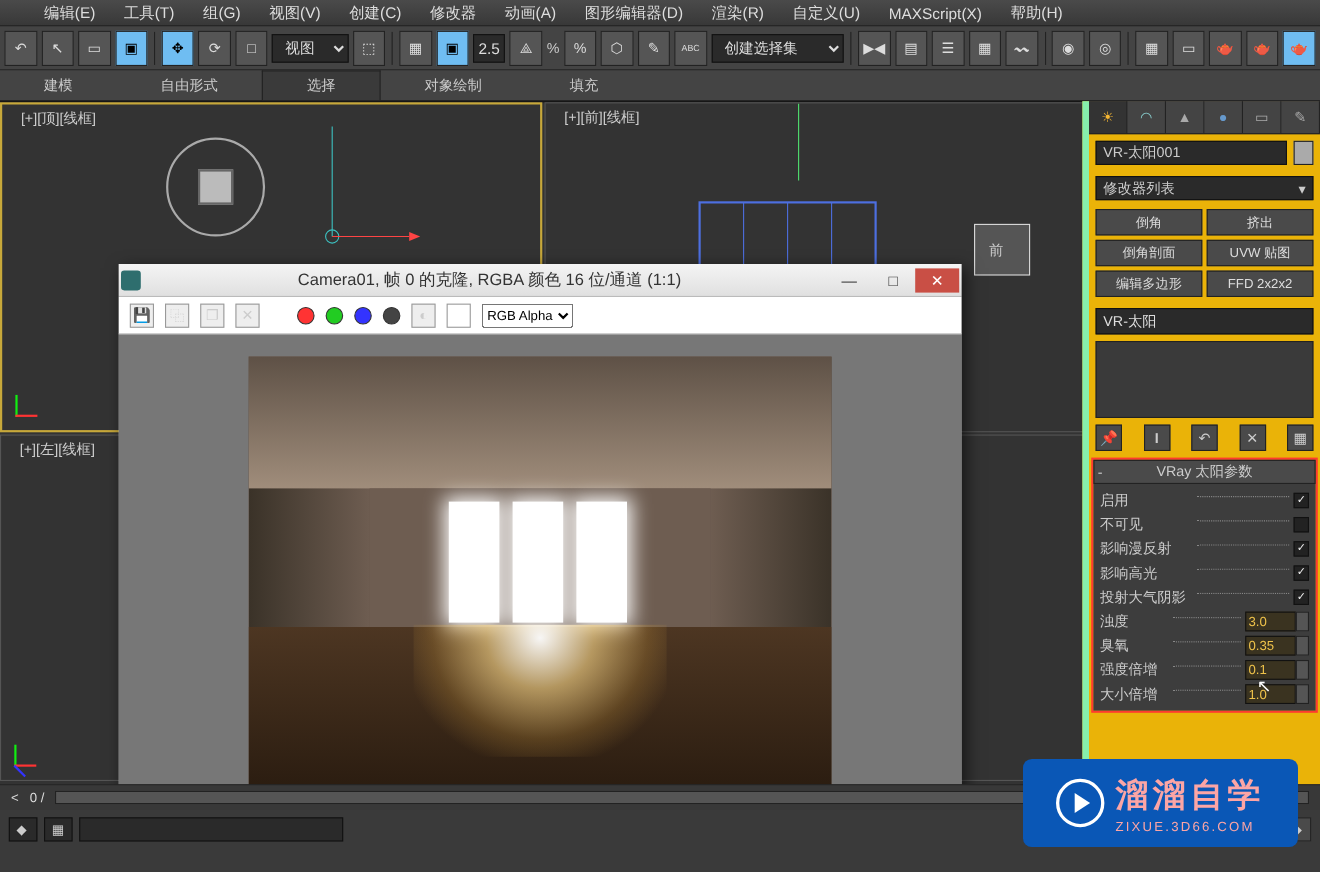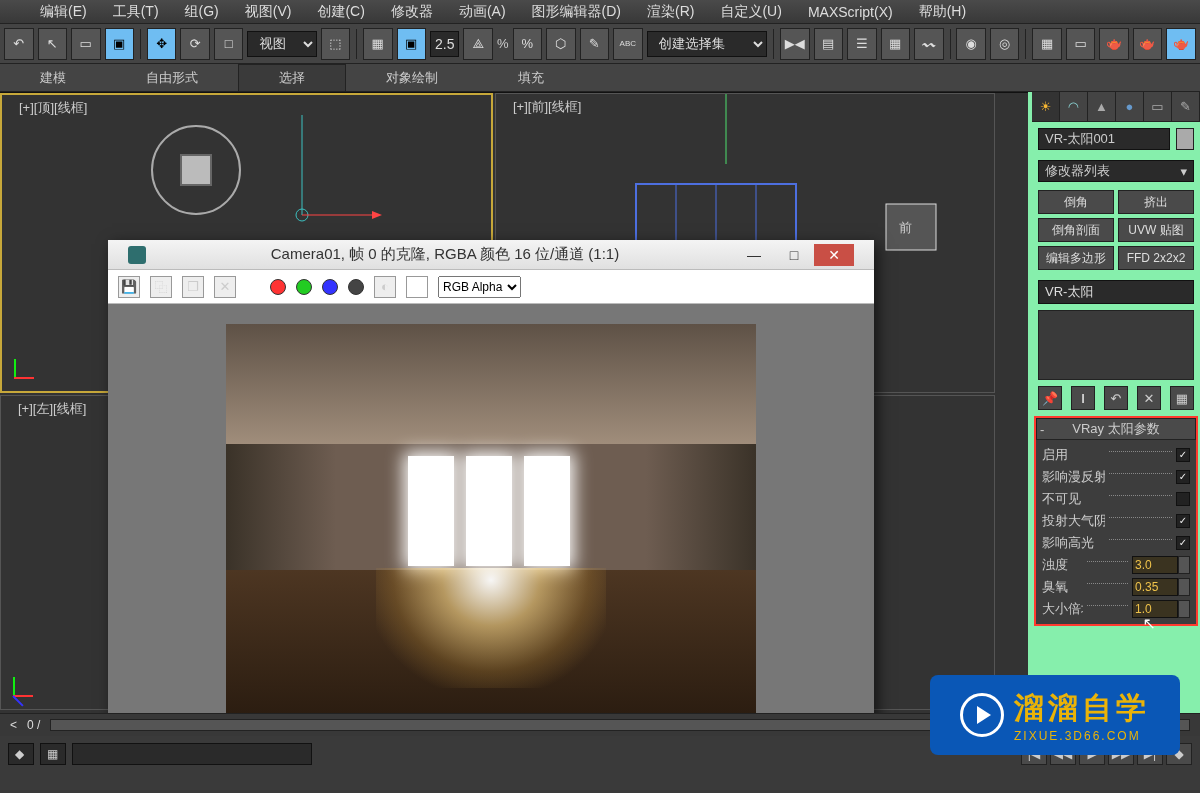--- a/index.html
+++ b/index.html
@@ -26,21 +26,21 @@
 .vp.bl{left:0;top:302px;width:493px;height:315px}
 .vp.br{left:495px;top:302px;width:500px;height:315px}
 .vplabel{position:absolute;top:4px;left:17px;font-size:13px;color:#ccc}
 .axis{position:absolute;left:12px;bottom:12px;width:30px;height:30px}
 .axis .y{position:absolute;left:0;bottom:0;width:2px;height:20px;background:#1e1}
 .axis .x{position:absolute;left:0;bottom:0;width:20px;height:2px;background:#f33}
 .axis .z{position:absolute;left:0;bottom:0;width:14px;height:2px;background:#33f;transform:rotate(45deg);transform-origin:left}
 .viewcube{position:absolute;right:250px;top:30px;width:90px;height:90px;border:2px solid #aaa;border-radius:50%;display:flex;align-items:center;justify-content:center}
 .viewcube .cube{width:32px;height:32px;background:#bbb;border:2px solid #666}
 
-.cmdpanel{position:absolute;right:0;top:92px;width:172px;height:700px;background:#86efac;border-left:4px solid #86efac}
+.cmdpanel{position:absolute;right:0;top:92px;width:216px;height:700px;background:#eab308;border-left:6px solid #86efac}
 .cmdtabs{display:flex;height:30px;background:#333;border-bottom:1px solid #222}
 .cmdtabs div{flex:1;display:flex;align-items:center;justify-content:center;border-right:1px solid #222;background:#444}
 .cmdtabs .sel{background:#333}
 .selname{margin:6px;height:22px;background:#2a2a2a;border:1px solid #111;display:flex;align-items:center;padding:0 6px;font-size:13px}
 .modsel{margin:4px 6px;height:22px;background:#2a2a2a;border:1px solid #111;display:flex;align-items:center;padding:0 6px;font-size:13px}
 .modbtns{display:flex;flex-wrap:wrap;gap:4px;padding:4px 6px}
 .modbtns button{flex:1 0 46%;height:24px;background:#4a4a4a;border:1px solid #222;color:#ddd;font-size:12px}
 .stackhead{margin:6px;height:24px;background:#2a2a2a;border:1px solid #111;display:flex;align-items:center;padding:0 6px;font-size:13px;color:#ddd}
 .stackbody{margin:0 6px;height:70px;background:#3a3a3a;border:1px solid #222}
 .stacktools{display:flex;gap:4px;padding:6px;justify-content:space-between}
@@ -50,21 +50,21 @@
 .rollbody{background:#3d3d3d;padding:4px 6px}
 .prow{display:flex;align-items:center;height:22px;font-size:13px}
 .prow label{flex:1;white-space:nowrap;overflow:hidden}
 .prow .dots{flex:1;border-bottom:1px dotted #888;margin:0 4px;position:relative;top:-4px}
 .plchk{width:14px;height:14px;background:#222;border:1px solid #111}
 .plchk.on::after{content:"✓";color:#eee;font-size:10px;display:block;text-align:center;line-height:12px}
 .plspin{width:46px;height:18px;background:#3a3320;border:1px solid #111;color:#eec24a;font-size:12px;padding:4px 2px;display:flex;align-items:center}
 .plspinctl{width:12px;height:18px;background:#555;border:1px solid #222}
 
 .framewin{position:absolute;left:108px;top:240px;width:766px;height:500px;background:#e8e8e8;box-shadow:4px 4px 14px rgba(0,0,0,.6)}
-.framewin .titlebar{height:30px;background:linear-gradient(#f4f4f4,#e0e0e0);display:flex;align-items:center;padding:0 20px;border-bottom:1px solid #bbb}
+.framewin .titlebar{height:30px;background:linear-gradient(#f4f4f4,#e0e0e0);display:flex;align-items:center;padding:0 2px;border-bottom:1px solid #bbb}
 .framewin .titlebar .ico{width:18px;height:18px;background:#2e6e6e;border-radius:3px;margin-right:10px}
 .framewin .titlebar .title{flex:1;text-align:center;color:#333;font-size:15px}
 .winbtn{width:40px;height:22px;display:flex;align-items:center;justify-content:center;color:#333;font-size:14px}
 .winbtn.close{background:#c94f45;color:#fff}
 .fbtoolbar{height:34px;background:#fff;border-bottom:1px solid #bbb;display:flex;align-items:center;gap:10px;padding:0 10px}
 .fbtn{width:22px;height:22px;border:1px solid #999;background:#eee;display:flex;align-items:center;justify-content:center}
 .dot{width:16px;height:16px;border-radius:50%;border:1px solid #333}
 .dot.r{background:#f33}.dot.g{background:#2c2}.dot.b{background:#33f}.dot.a{background:#444}
 .fbtoolbar select{height:22px;font-size:12px}
 .renderarea{flex:1;background:#777;display:flex;align-items:center;justify-content:center;height:436px}
@@ -80,21 +80,21 @@
 
 .footer{position:absolute;left:0;bottom:0;right:0;height:80px;background:#3a3a3a;border-top:1px solid #222}
 .timeline{height:22px;background:#383838;display:flex;align-items:center;padding:0 10px;gap:10px;font-size:12px;color:#ddd}
 .track{flex:1;height:12px;background:#555;border:1px solid #222}
 .frame0{color:#ddd}
 .statusrow{display:flex;align-items:center;height:36px;padding:0 8px;gap:6px}
 .statusrow .fld{height:22px;background:#2a2a2a;border:1px solid #111;padding:0 6px;display:flex;align-items:center;font-size:12px}
 .navbtns{display:flex;gap:3px;margin-left:auto}
 .navbtns div{width:26px;height:22px;background:#4a4a4a;border:1px solid #222;display:flex;align-items:center;justify-content:center;font-size:12px}
 
-.watermark{position:absolute;right:20px;bottom:38px;width:250px;height:80px;background:#0a57b6;border-radius:8px;display:flex;align-items:center;justify-content:center;gap:10px;color:#eab308;z-index:50}
+.watermark{position:absolute;right:20px;bottom:23px;width:250px;height:80px;background:#0a57b6;border-radius:8px;display:flex;align-items:center;justify-content:center;gap:10px;color:#fca5a5;z-index:50}
 .watermark .play{width:44px;height:44px;border:3px solid #fff;border-radius:50%;display:flex;align-items:center;justify-content:center}
 .watermark .play::after{content:"";width:0;height:0;border-left:14px solid #fff;border-top:9px solid transparent;border-bottom:9px solid transparent;margin-left:4px}
 .watermark .txt{display:flex;flex-direction:column}
 .watermark .big{font-size:30px;font-weight:bold;letter-spacing:4px}
 .watermark .small{font-size:12px;letter-spacing:2px}
 
 .cursor{position:absolute;right:44px;top:614px;color:#fff;font-size:16px;z-index:60;pointer-events:none}
 
 .ic-sun::before{content:"☀";color:#f7b733}
 .ic-arc::before{content:"◠";color:#8cc}
@@ -257,49 +257,55 @@
         <span style="position:absolute;left:8px">-</span>
         <span>VRay 太阳参数</span>
       </div>
     <div class="rollbody">
       <div class="prow">
           <label>启用</label>
           <div class="dots"></div>
           <div class="plchk on"></div>
         </div>
       <div class="prow">
+          <label>不可见</label>
+          <div class="dots"></div>
+          <div class="plchk"></div>
+        </div>
+      <div class="prow">
           <label>影响漫反射</label>
           <div class="dots"></div>
           <div class="plchk on"></div>
         </div>
       <div class="prow">
-          <label>不可见</label>
-          <div class="dots"></div>
-          <div class="plchk"></div>
+          <label>影响高光</label>
+          <div class="dots"></div>
+          <div class="plchk on"></div>
         </div>
       <div class="prow">
           <label>投射大气阴影</label>
-          <div class="dots"></div>
-          <div class="plchk on"></div>
-        </div>
-      <div class="prow">
-          <label>影响高光</label>
           <div class="dots"></div>
           <div class="plchk on"></div>
         </div>
       <div class="prow">
           <label>浊度</label>
           <div class="dots"></div>
           <div class="plspin">3.0</div>
           <div class="plspinctl"></div>
         </div>
       <div class="prow">
           <label>臭氧</label>
           <div class="dots"></div>
           <div class="plspin">0.35</div>
+          <div class="plspinctl"></div>
+        </div>
+      <div class="prow">
+          <label>强度倍增</label>
+          <div class="dots"></div>
+          <div class="plspin">0.1</div>
           <div class="plspinctl"></div>
         </div>
       <div class="prow">
           <label>大小倍增</label>
           <div class="dots"></div>
           <div class="plspin">1.0</div>
           <div class="plspinctl"></div>
         </div>
     </div>
   </div>

